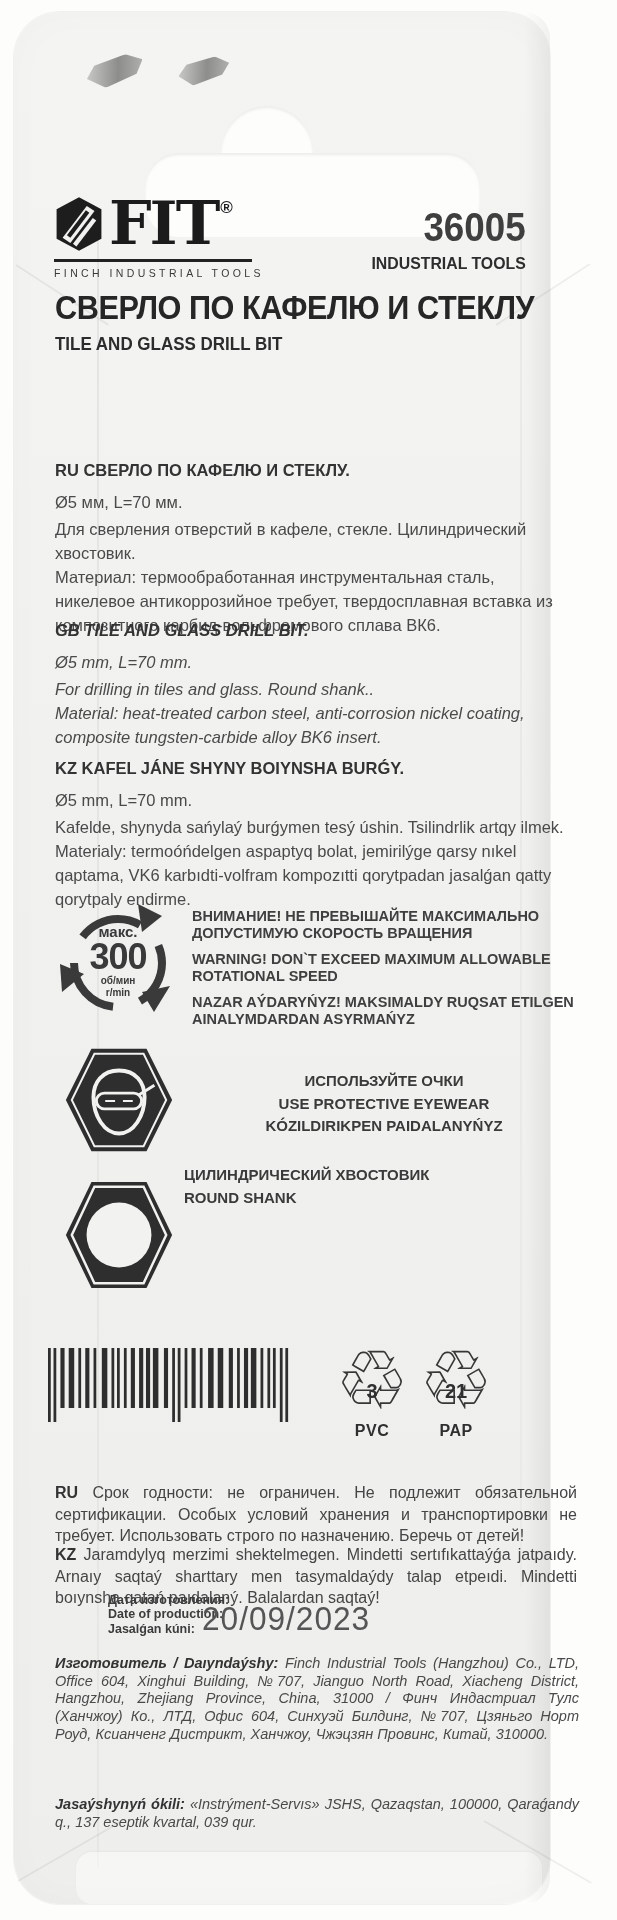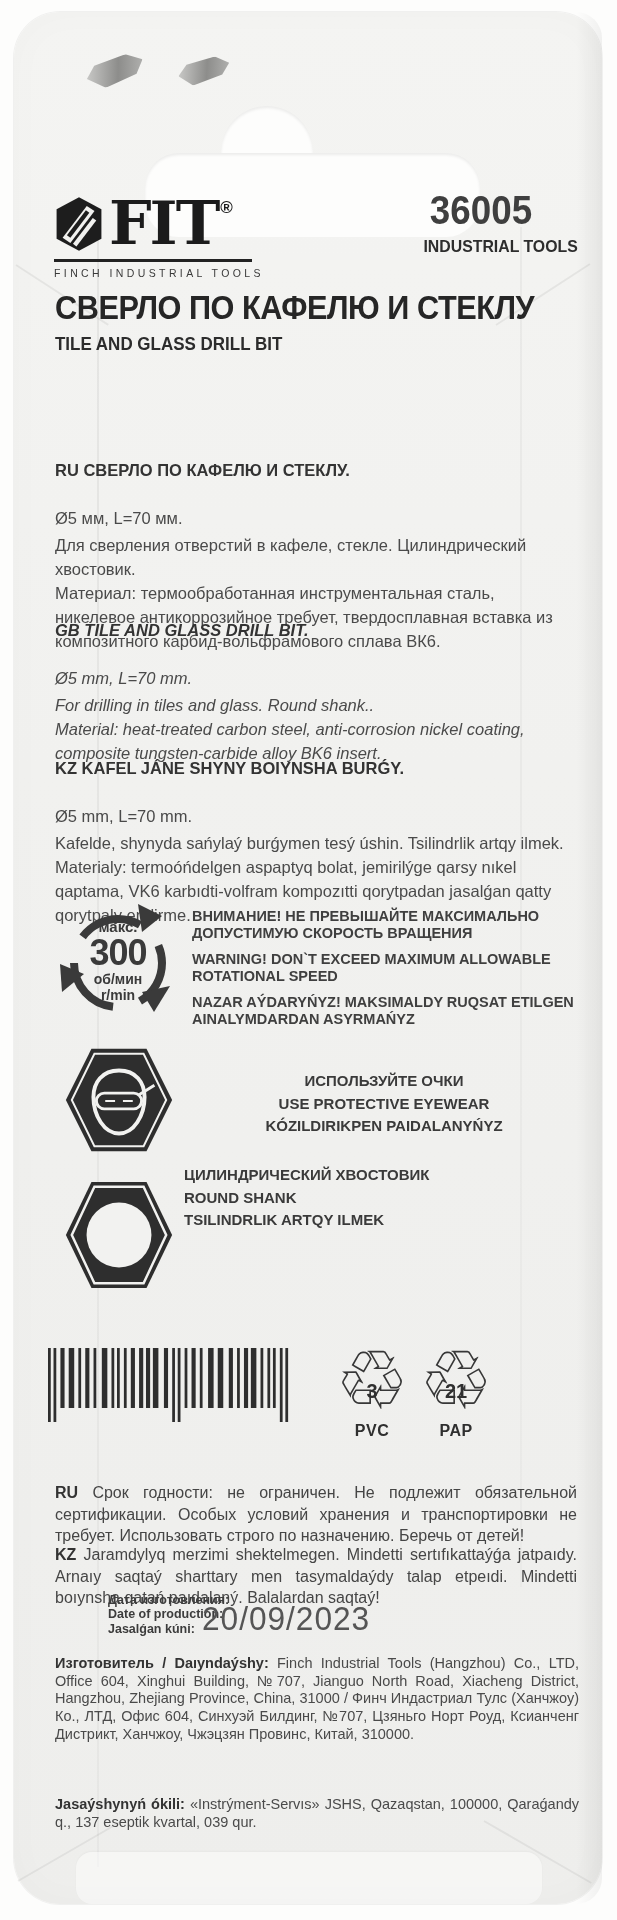--- a/index.html
+++ b/index.html
@@ -3,21 +3,21 @@
 <meta charset="utf-8">
 <style>
   html,body{margin:0;padding:0;}
   body{
     width:617px;height:1920px;position:relative;overflow:hidden;
     background:#fdfdfc;
     font-family:"Liberation Sans", sans-serif;
     -webkit-font-smoothing:antialiased;
   }
   .card{
-    position:absolute;left:14px;top:12px;width:588px;height:1892px;
+    position:absolute;left:14px;top:12px;width:536px;height:1892px;
     background:linear-gradient(180deg,#f4f4f2 0%,#f1f1ef 40%,#eeeeec 100%);
     border-radius:46px;
     box-shadow:0 0 0 1px rgba(0,0,0,0.05), inset 0 0 40px rgba(0,0,0,0.02);
   }
   
   .fold-v{position:absolute;width:2px;background:linear-gradient(180deg,rgba(0,0,0,0.06),rgba(0,0,0,0.03));}
   .fold-v.left{left:83px;top:215px;height:1640px;}
   .fold-v.right{left:506px;top:215px;height:1360px;opacity:.7;}
   .fold-d{position:absolute;height:2px;background:rgba(0,0,0,0.06);transform-origin:left center;}
   .fold-d.tl{left:2px;top:252px;width:110px;transform:rotate(33deg);}
@@ -41,41 +41,41 @@
     clip-path:polygon(0 58%,18% 18%,74% 0,100% 30%,84% 72%,26% 100%);}
   
   .logo{position:absolute;left:40px;top:184px;width:200px;}
   .logo-row{display:flex;align-items:flex-start;}
   .logo-fit{font-family:"DejaVu Serif", serif;font-weight:bold;font-size:60px;line-height:.92;
     letter-spacing:-2px;color:#1b1b1b;margin-left:5px;}
   .logo-reg{font-size:17px;font-weight:bold;color:#1b1b1b;margin-top:2px;margin-left:2px;}
   .logo-line{height:3px;background:#222;margin-top:3px;width:198px;}
   .logo-tag{font-size:10.5px;letter-spacing:3.4px;color:#3a3a3a;margin-top:5px;white-space:nowrap;font-weight:500;}
   
-  .sku{position:absolute;right:24px;top:178px;}
+  .sku{position:absolute;right:24px;top:195px;text-align:right;}
   .sku-num{font-size:40px;font-weight:700;color:#3f3f3f;line-height:1;transform:scaleX(.92);transform-origin:right;}
   .sku-series{font-size:16.5px;font-weight:700;color:#2d2d2d;margin-top:7px;transform:scaleX(.96);transform-origin:right;white-space:nowrap;}
   
   .title-ru{position:absolute;left:41px;top:277px;font-size:33px;font-weight:700;color:#262626;
     white-space:nowrap;transform:scaleX(.93);transform-origin:left;letter-spacing:-.5px;}
   .title-en{position:absolute;left:41px;top:322px;font-size:17.5px;font-weight:700;color:#2c2c2c;
     white-space:nowrap;transform:scaleX(.97);transform-origin:left;}
   
   .section{position:absolute;left:41px;width:516px;color:#4a4a4a;}
   .sec-ru{top:448px;} .sec-gb{top:608px;font-style:italic;} .sec-kz{top:746px;}
   .sec-heading{font-size:16.5px;font-weight:700;color:#333;line-height:20px;}
-  .sec-size{font-size:16.5px;line-height:20px;margin-top:28px;}
+  .sec-size{font-size:16.5px;line-height:20px;margin-top:12px;}
   .sec-body{font-size:16.5px;line-height:24px;margin-top:5px;}
   
   .speed-icon{position:absolute;left:44px;top:888px;width:120px;height:122px;}
   .speed-text-overlay{position:absolute;left:44px;top:888px;width:120px;height:122px;
     display:flex;flex-direction:column;align-items:center;justify-content:center;color:#3a3a3a;}
   .st-max{font-size:15px;font-weight:700;line-height:1.05;}
   .st-val{font-size:36px;font-weight:700;line-height:1.0;letter-spacing:-1px;}
-  .st-unit{font-size:14px;font-weight:700;line-height:1.15;}
+  .st-unit{font-size:10px;font-weight:700;line-height:1.15;}
   .warn-col{position:absolute;left:178px;top:896px;width:400px;}
   .warn-col p{margin:0 0 9px 0;font-size:14.5px;font-weight:700;line-height:17px;color:#3f3f3f;}
   
   .hex-icon{position:absolute;}
   .goggles-icon{left:46px;top:1028px;}
   .shank-icon{left:46px;top:1162px;}
   .icon-caption{position:absolute;left:170px;width:400px;}
   .icon-caption div{font-size:15px;font-weight:700;line-height:22.5px;color:#3a3a3a;white-space:nowrap;}
   .cap-eyewear{top:1058px;text-align:center;} .cap-shank{top:1152px;}
   
@@ -91,21 +91,21 @@
   .rc-label{position:absolute;left:0;top:84px;width:100%;text-align:center;font-size:16px;font-weight:700;color:#2f2f2f;letter-spacing:.5px;}
   
   .legal{position:absolute;left:41px;width:522px;font-size:16px;line-height:21.5px;color:#454545;text-align:justify;}
   .legal b{color:#333;}
   .legal-ru{top:1454px;} .legal-kz{top:1516px;}
   
   .prod-labels{position:absolute;left:94px;top:1581px;font-size:12.5px;font-weight:700;color:#3c3c3c;line-height:14.3px;}
   .prod-date{position:absolute;left:188px;top:1588px;font-size:33px;color:#555;letter-spacing:1px;
     transform:scaleX(.96);transform-origin:left;}
   
-  .foot{position:absolute;left:41px;width:524px;font-size:14.5px;line-height:17.7px;color:#4a4a4a;text-align:justify;margin:0;}
+  .foot{position:absolute;left:41px;width:524px;font-size:14.5px;line-height:17.7px;color:#4a4a4a;text-align:justify;margin:0;font-style:italic;}
   .foot b{color:#333;}
   .foot-mfr{top:1643px;} .foot-imp{top:1742px;} .foot-rep{top:1784px;}
 </style>
 </head>
 <body>
 
 <div class="card">
 
   <div class="fold-v left"></div>
   <div class="fold-v right"></div>
@@ -213,21 +213,20 @@
   <div class="hex-icon shank-icon">
     <svg width="118" height="122" viewBox="0 0 120 116">
       <polygon points="32,4 88,4 114,58 88,112 32,112 6,58" fill="#2e2e2e"></polygon>
       <polygon points="35,9 85,9 108,58 85,107 35,107 12,58" fill="none" stroke="#f2f2f0" stroke-width="2.5"></polygon>
       <circle cx="60" cy="58" r="33" fill="#f2f2f0"></circle>
     </svg>
   </div>
   <div class="icon-caption cap-shank">
     <div>ЦИЛИНДРИЧЕСКИЙ ХВОСТОВИК</div>
     <div>ROUND SHANK</div>
-    <div>TSILINDRLIK ARTQY ILMEK</div>
   </div>
 
   <div class="barcode">
     <div class="bars">
         <span style="width: 2px; height: 74px; margin-right: 2px;"></span>
         <span style="width: 2px; height: 74px; margin-right: 3px;"></span>
         <span style="width: 3px; height: 60px; margin-right: 3px;"></span>
         <span style="width: 4px; height: 60px; margin-right: 3px;"></span>
         <span style="width: 2px; height: 60px; margin-right: 3px;"></span>
         <span style="width: 3px; height: 60px; margin-right: 3px;"></span>

